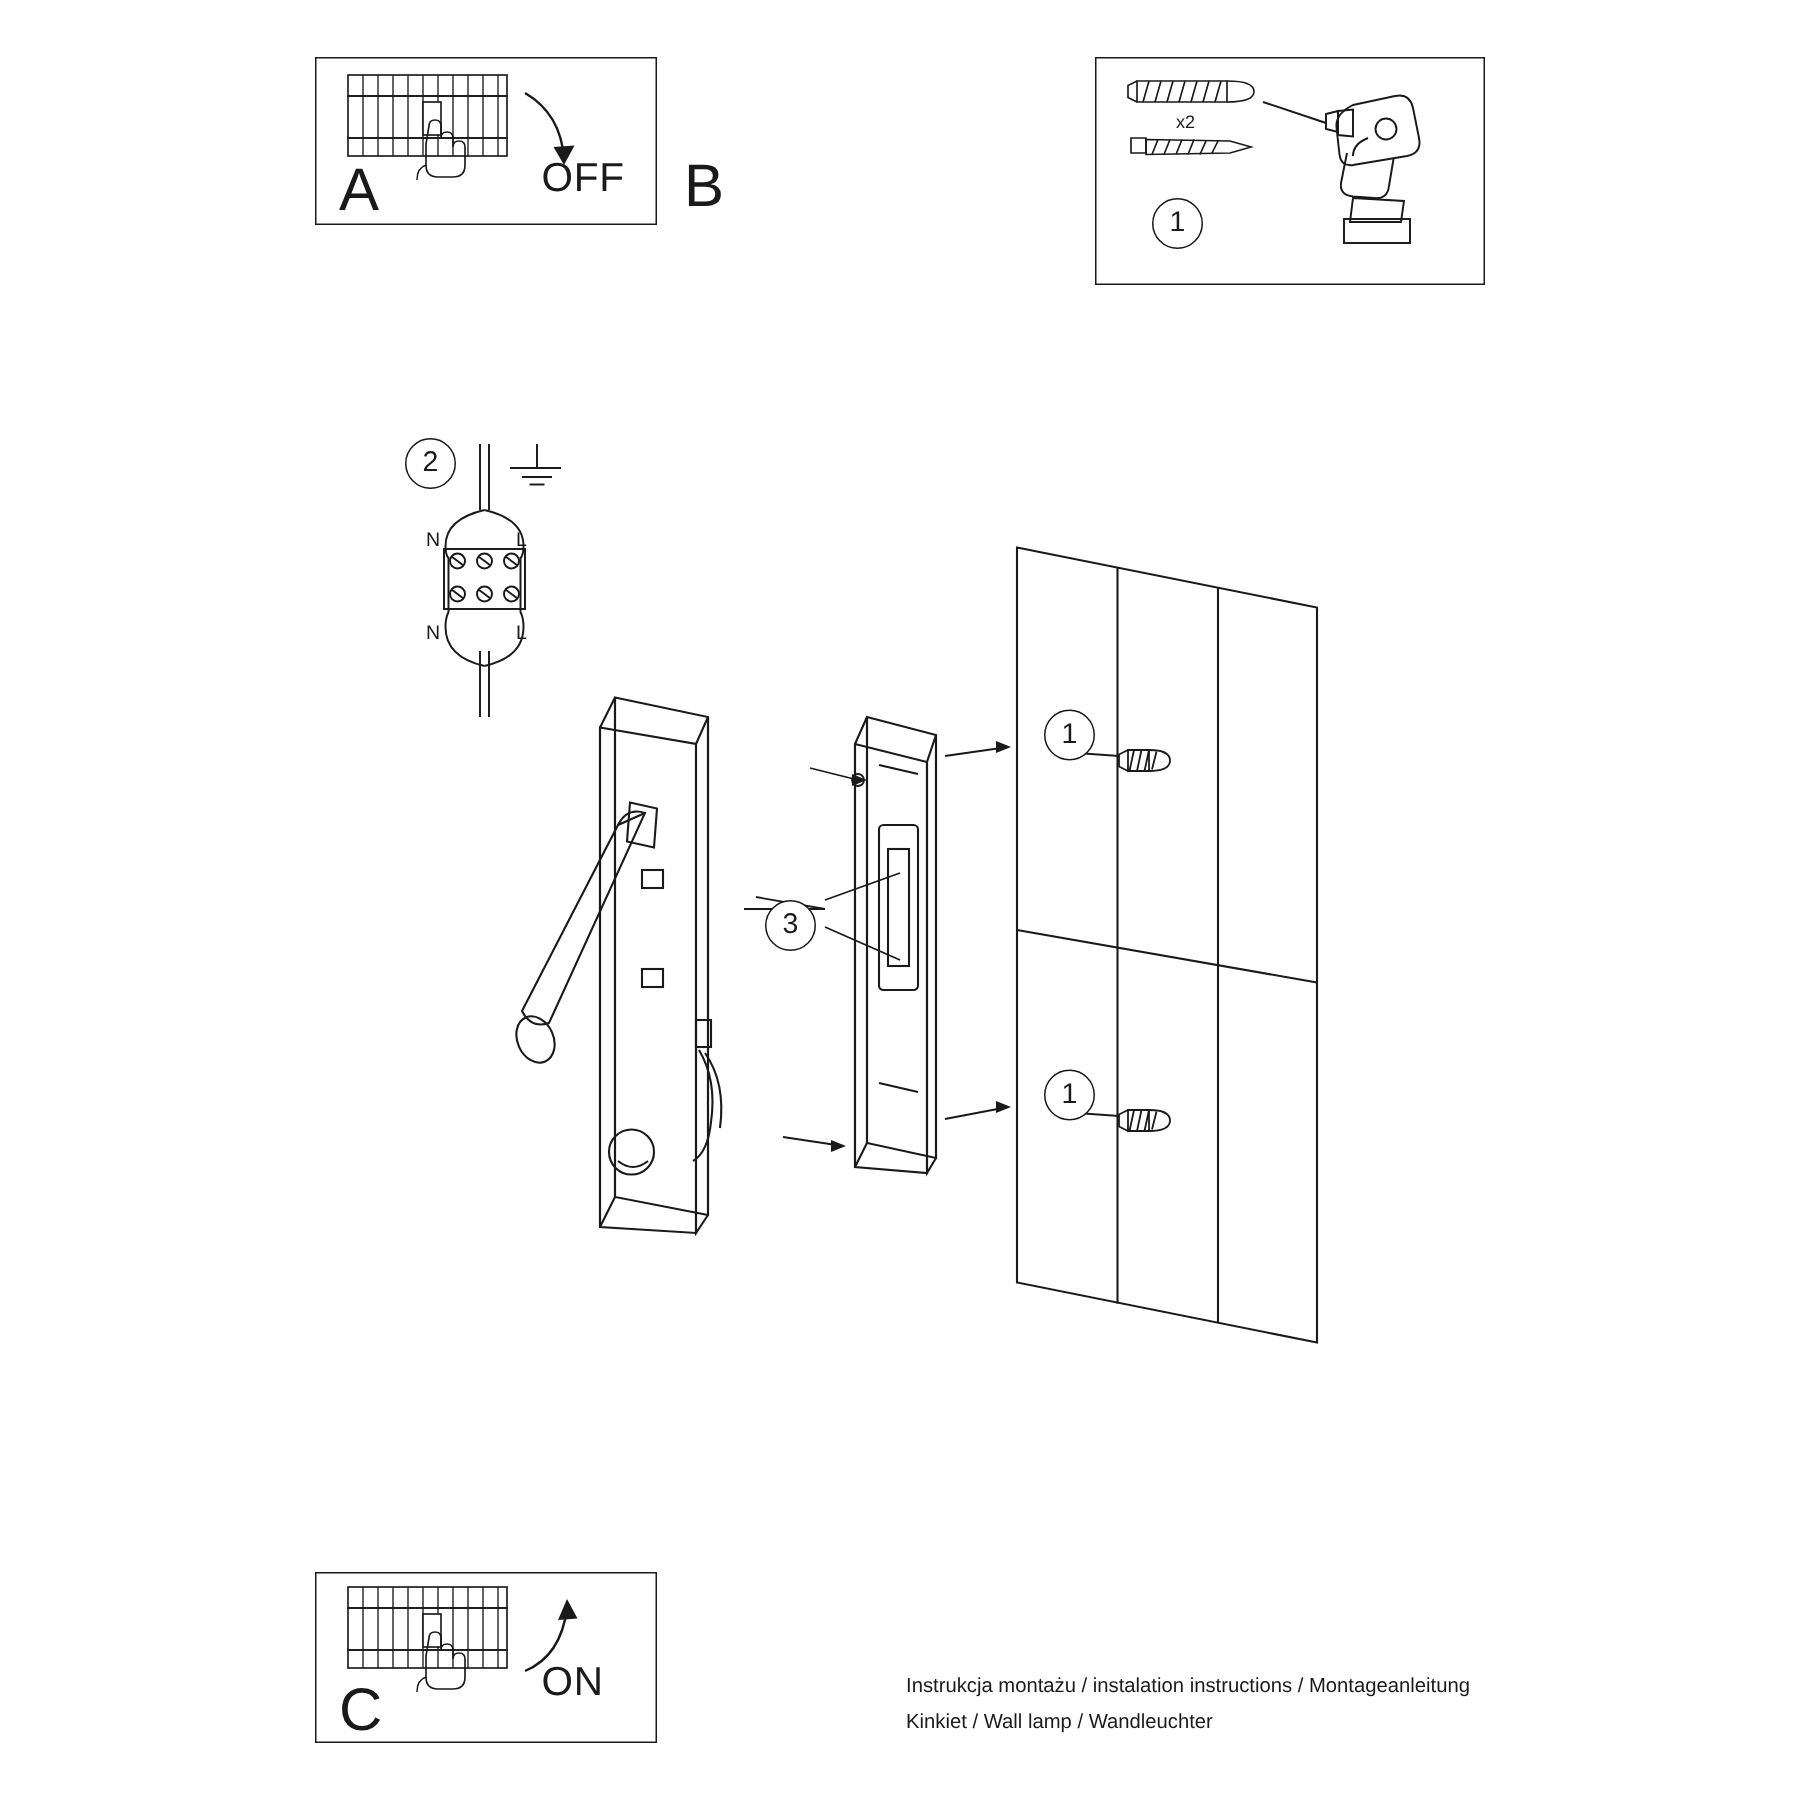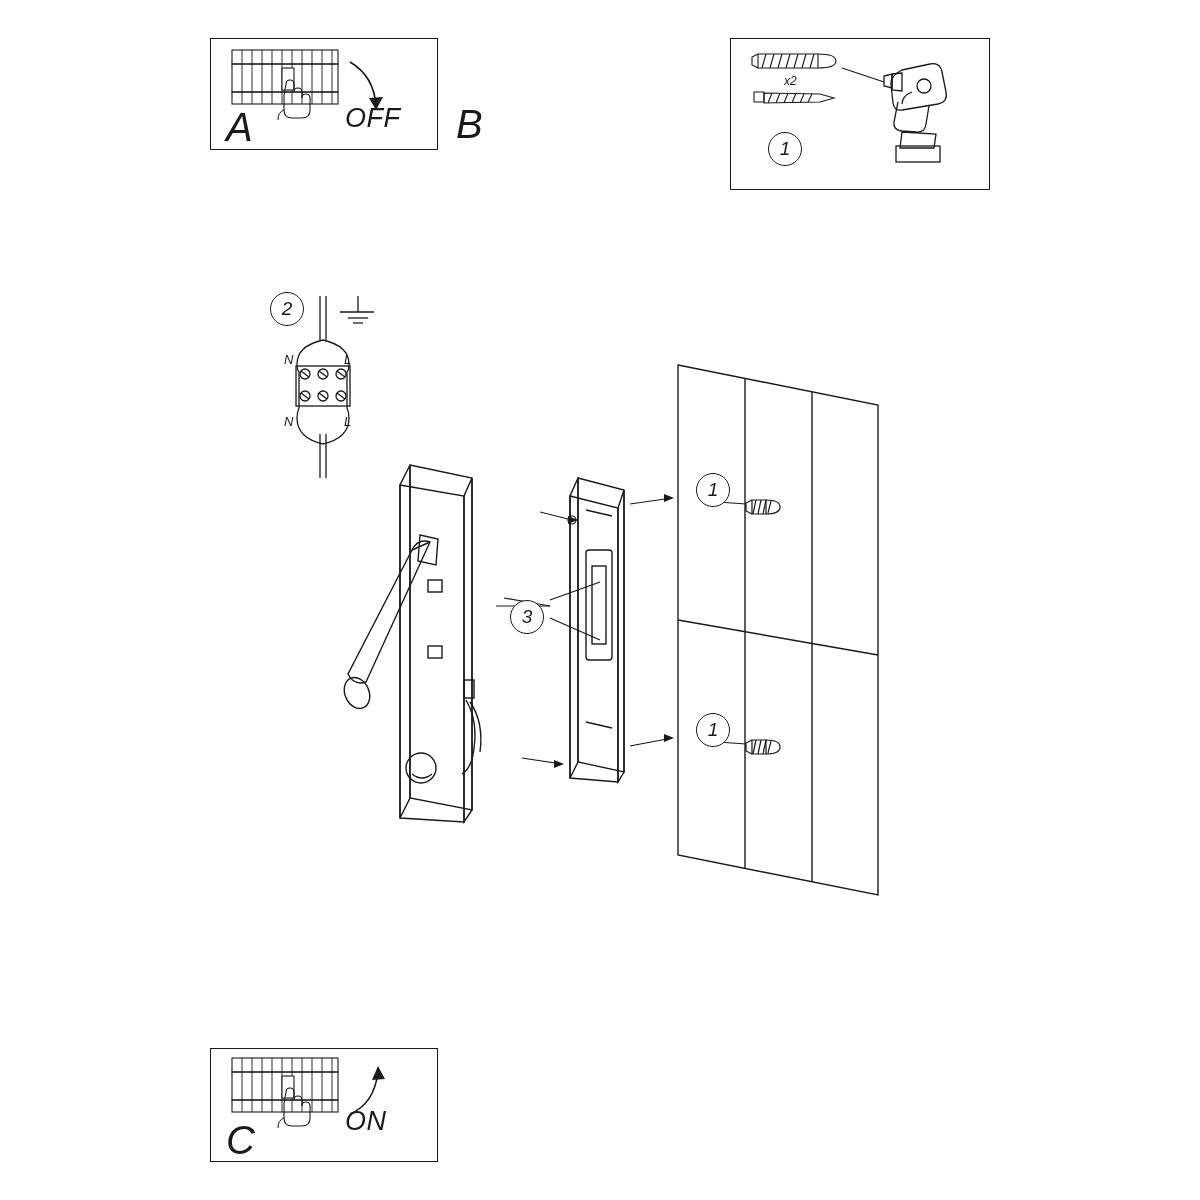--- a/index.html
+++ b/index.html
@@ -13,39 +13,40 @@
     font-family: "Liberation Sans", sans-serif;
     color: #1a1a1a;
     overflow: hidden;
   }
   #sheet {
     position: relative;
     width: 1200px;
     height: 1200px;
     background: #ffffff;
   }
-  .abs { position: absolute; font-style: italic; }
+  .abs { position: absolute; }
 
   
   .box {
     border: 1.5px solid #1a1a1a;
     background: #ffffff;
     box-sizing: border-box;
   }
 
   
   .step-letter {
     font-size: 40px;
     line-height: 1;
     color: #1a1a1a;
   }
   .word-label {
     font-size: 27px;
     line-height: 1;
     letter-spacing: 0.5px;
+    margin-left: 16px;
   }
   .circle-num {
     width: 34px;
     height: 34px;
     border: 1.5px solid #1a1a1a;
     border-radius: 50%;
     box-sizing: border-box;
     display: flex;
     align-items: center;
     justify-content: center;
@@ -376,14 +377,18 @@
       <g class="ln" stroke-width="1.6">
         <path d="M122 62 q24 -10 28 -42"></path>
         <path d="M144 28 l6 -14 l7 13" fill="#1a1a1a" stroke="none"></path>
       </g>
     </svg>
   </div>
 
   <div class="abs step-letter" style="left:226px; top:1120px;">C</div>
   <div class="abs word-label" style="left:345px; top:1108px;">ON</div>
 
+  <div class="abs footer-text" style="left:604px; top:1112px; width:400px;">
+    <div>Instrukcja montażu / instalation instructions / Montageanleitung</div>
+    <div>Kinkiet / Wall lamp / Wandleuchter</div>
+  </div>
 
 </div>
 
 </body></html>

